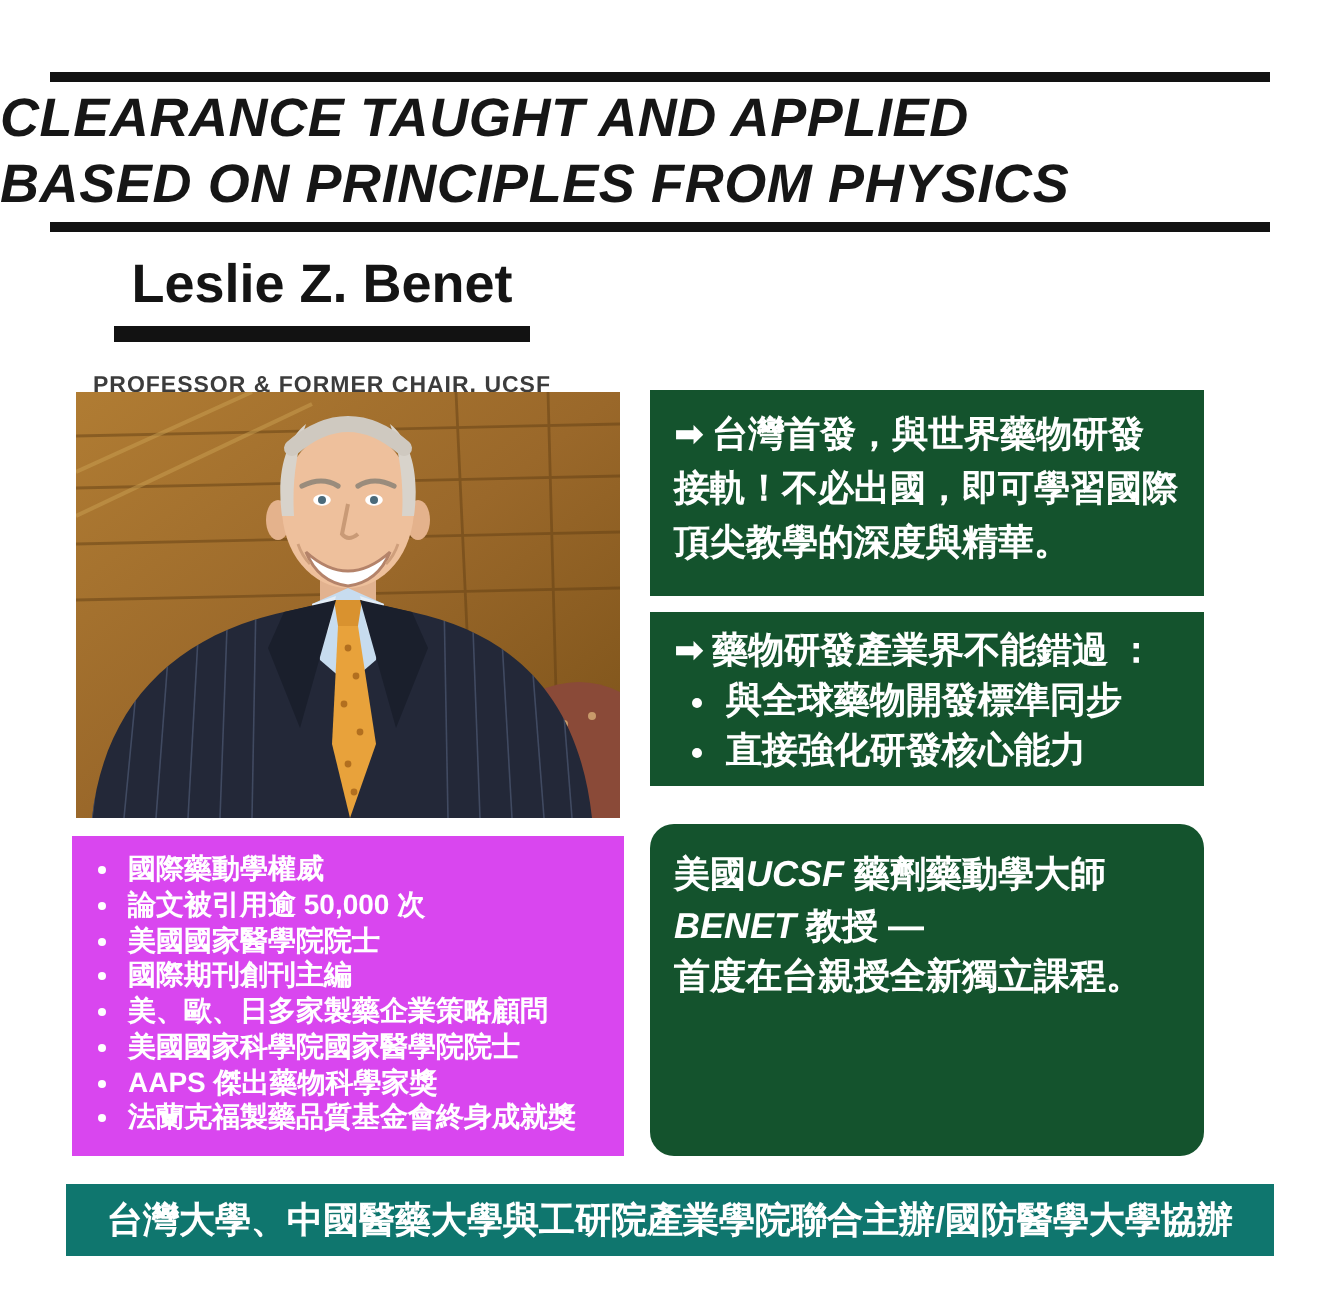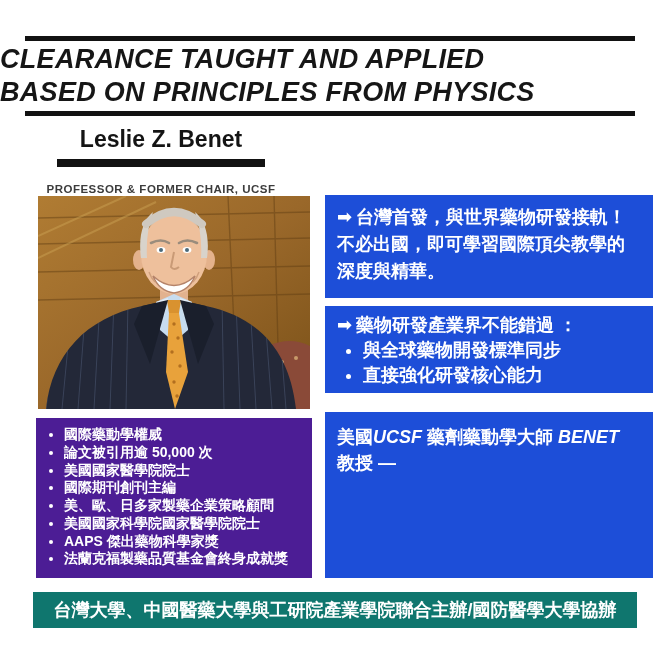--- a/index.html
+++ b/index.html
@@ -12,46 +12,46 @@
   .rule-top{top:36px;}
   .rule-bottom{top:111px;}
   .title-line{
     position:absolute;left:0;right:0;
     font-size:27px;font-weight:bold;font-style:italic;color:#161616;letter-spacing:.3px;
   }
   .title-1{top:44px;}
   .title-2{top:77px;}
   
   .name-block{position:absolute;left:30px;top:126px;width:262px;text-align:center;}
-  .speaker-name{font-size:23px;font-weight:bold;color:#141414;line-height:1.2;}
+  .speaker-name{font-size:27px;font-weight:bold;color:#141414;line-height:1.2;}
   .name-bar{width:208px;height:8px;background:#121212;margin:5px auto 0 auto;}
   .speaker-role{margin-top:16px;font-size:11.5px;font-weight:bold;color:#3c3c3c;letter-spacing:.5px;}
   .zh-heading{
     position:absolute;left:308px;top:140px;width:344px;text-align:center;
     font-size:20px;font-weight:bold;color:#111;
   }
   
   .photo{position:absolute;left:38px;top:196px;width:272px;height:213px;overflow:hidden;}
   .photo svg{display:block;}
   
   .redbox{
-    position:absolute;left:325px;width:328px;background:#1d4ed8;color:#ffffff;
+    position:absolute;left:325px;width:277px;background:#14532d;color:#ffffff;
     font-weight:bold;box-sizing:border-box;
   }
   .redbox-1{top:195px;height:103px;padding:9px 12px;font-size:18px;line-height:1.5;}
   .redbox-2{top:306px;height:87px;padding:7px 12px;font-size:18px;line-height:1.38;}
-  .redbox-3{top:412px;height:166px;padding:13px 12px;font-size:18px;line-height:1.42;}
+  .redbox-3{top:412px;height:166px;padding:13px 12px;font-size:18px;line-height:1.42;border-radius:12px;}
   .arrow-icon{margin-right:4px;}
   .red-bullets{list-style:disc;margin:0;padding-left:26px;}
   .red-bullets li{margin:0;}
   .redbox-3 p{margin:0;}
   .em-latin{font-style:italic;}
   
   .graybox{
-    position:absolute;left:36px;top:418px;width:276px;height:160px;background:#4c1d95;
+    position:absolute;left:36px;top:418px;width:276px;height:160px;background:#d946ef;
     box-sizing:border-box;padding:8px 6px 8px 8px;
   }
   .cred-list{
     list-style:disc;margin:0;padding-left:20px;color:#ffffff;
     font-size:14px;font-weight:bold;line-height:1.27;
   }
   
   .banner{
     position:absolute;left:33px;top:592px;width:604px;height:36px;background:#0f766e;
     color:#ffffff;font-size:18px;font-weight:bold;text-align:center;line-height:36px;
@@ -187,17 +187,18 @@
       <li>國際期刊創刊主編</li>
       <li>美、歐、日多家製藥企業策略顧問</li>
       <li>美國國家科學院國家醫學院院士</li>
       <li>AAPS 傑出藥物科學家獎</li>
       <li>法蘭克福製藥品質基金會終身成就獎</li>
     </ul>
   </div>
 
   <div class="redbox redbox-3">
     <p><span>美國</span><span class="em-latin">UCSF</span><span> 藥劑藥動學大師 </span><span class="em-latin">BENET</span><span> 教授 —</span></p>
+    <p>首度在台親授全新獨立課程。</p>
   </div>
 
   <div class="banner">台灣大學、中國醫藥大學與工研院產業學院聯合主辦/國防醫學大學協辦</div>
 
 </div>
 
 </body></html>

